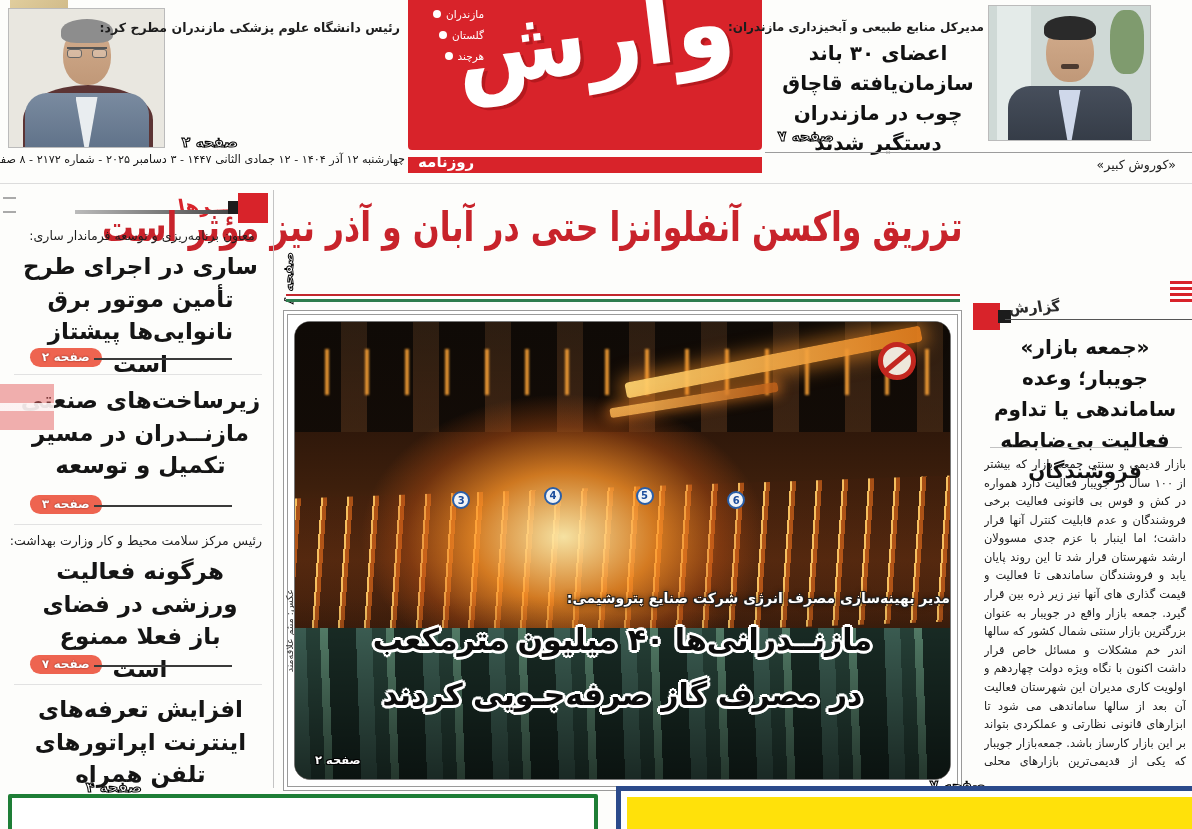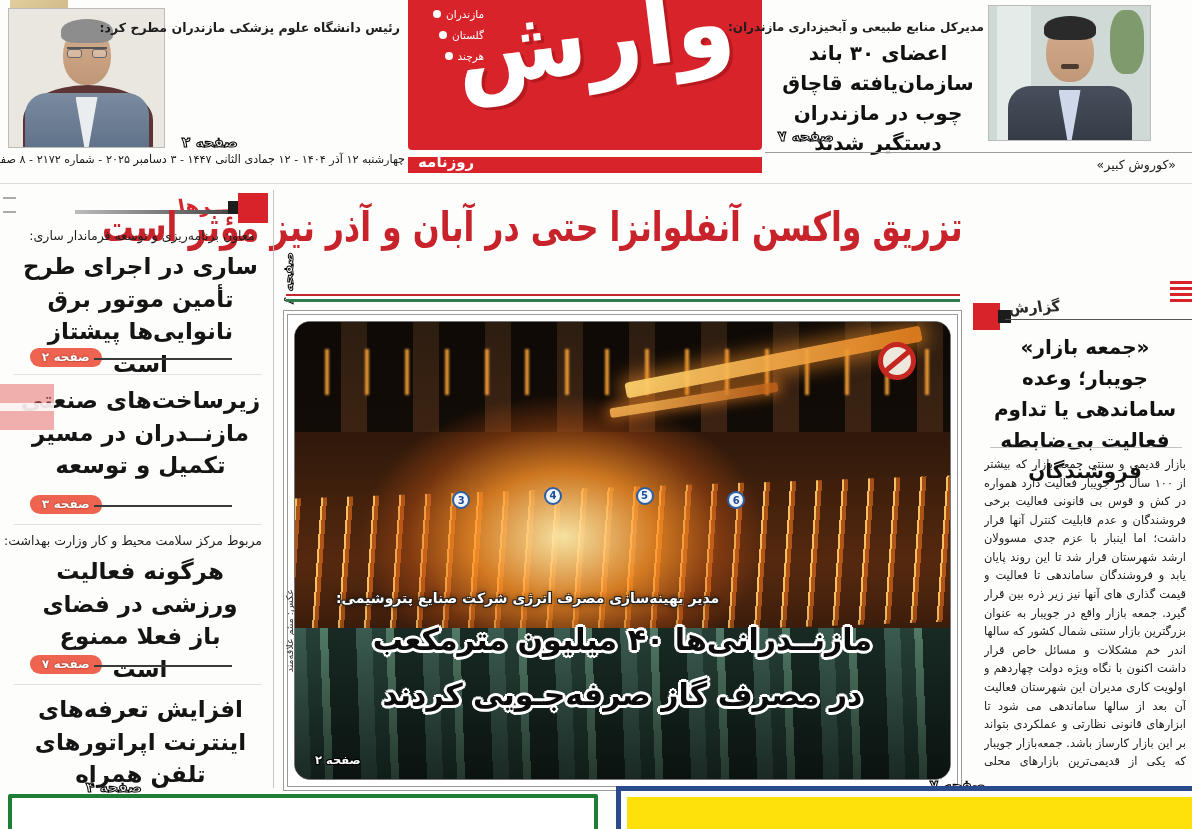--- a/index.html
+++ b/index.html
@@ -93,21 +93,21 @@
               background:repeating-linear-gradient(88deg, #41665a 0 16px, #2a473d 16px 30px, #5b8871 30px 38px, #1b2f28 38px 66px); }
   .ph-shade { position:absolute; left:0; right:0; bottom:0; height:40%;
               background:linear-gradient(180deg, transparent, rgba(0,0,0,.6)); }
   .ph-sign { position:absolute; top:20px; right:34px; width:38px; height:38px; border-radius:50%;
              background:#eee7db; border:5px solid #c3271f; }
   .ph-sign i { position:absolute; left:-2px; top:12px; width:32px; height:5px; background:#c3271f;
                transform:rotate(-40deg); }
   .ph-marker { position:absolute; width:18px; height:18px; border-radius:50%; background:#f2f4f6;
                border:2px solid #2a5fa8; color:#1c4d9c; font-size:10px; font-weight:bold;
                display:flex; align-items:center; justify-content:center; direction:ltr; }
-  .ph-kicker { position:absolute; left:0; right:0; top:268px; text-align:left; font-size:14px;
+  .ph-kicker { position:absolute; left:0; right:0; top:268px; text-align:right; font-size:14px;
                font-weight:bold; color:#fff;
                text-shadow:1px 1px 0 #222, -1px -1px 0 #222, 1px -1px 0 #222, -1px 1px 0 #222, 0 0 6px #000;margin-left:41px; }
   .ph-title { position:absolute; left:0; right:0; text-align:center; font-size:30px; font-weight:900;
               color:#0c0c0c; letter-spacing:-.5px;
               text-shadow:-2px -2px 0 #fff, 2px -2px 0 #fff, -2px 2px 0 #fff, 2px 2px 0 #fff,
                           -3px 0 0 #fff, 3px 0 0 #fff, 0 -3px 0 #fff, 0 3px 0 #fff; }
   .ph-page { position:absolute; left:20px; bottom:12px; font-size:11.5px; font-weight:bold; color:#fff;
              text-shadow:1px 1px 0 #000, -1px -1px 0 #000, 1px -1px 0 #000, -1px 1px 0 #000; }
   .credit-v { position:absolute; left:0px; top:278px; writing-mode:vertical-rl;
               transform:rotate(180deg); font-size:9.5px; color:#333; letter-spacing:1px; }
@@ -224,21 +224,21 @@
   <div class="badge" style="left:30px; top:348px;">صفحه ۲</div>
   <div class="badge-line" style="left:94px; top:358px; width:138px;"></div>
   <div class="hairline" style="left:14px; top:374px; width:248px; background:#e2e2e2;"></div>
 
   <div class="abs side-title" style="left:18px; top:384px; width:245px;">زیرساخت‌های صنعتی مازنــدران در مسیر تکمیل و توسعه</div>
   <div class="stamp"></div>
   <div class="badge" style="left:30px; top:495px;">صفحه ۳</div>
   <div class="badge-line" style="left:94px; top:505px; width:138px;"></div>
   <div class="hairline" style="left:14px; top:524px; width:248px; background:#e2e2e2;"></div>
 
-  <div class="abs kicker" style="left:22px; top:533px; width:240px; font-weight:normal;">مربوط مرکز سلامت محیط و کار وزارت بهداشت:</div>
+  <div class="abs kicker" style="left:22px; top:533px; width:240px; font-weight:normal;">رئیس مرکز سلامت محیط و کار وزارت بهداشت:</div>
   <div class="abs side-title" style="left:40px; top:555px; width:200px;text-align:center;">هرگونه فعالیت ورزشی در فضای باز فعلا ممنوع است</div>
   <div class="badge" style="left:30px; top:655px;">صفحه ۷</div>
   <div class="badge-line" style="left:94px; top:665px; width:138px;"></div>
   <div class="hairline" style="left:14px; top:684px; width:248px; background:#e2e2e2;"></div>
 
   <div class="abs side-title" style="left:18px; top:693px; width:245px;">افزایش تعرفه‌های اینترنت اپراتورهای تلفن همراه</div>
   <div class="abs" style="left:86px; top:777px;">
     <span class="pgref">صفحه ۴</span>
   </div>
 

